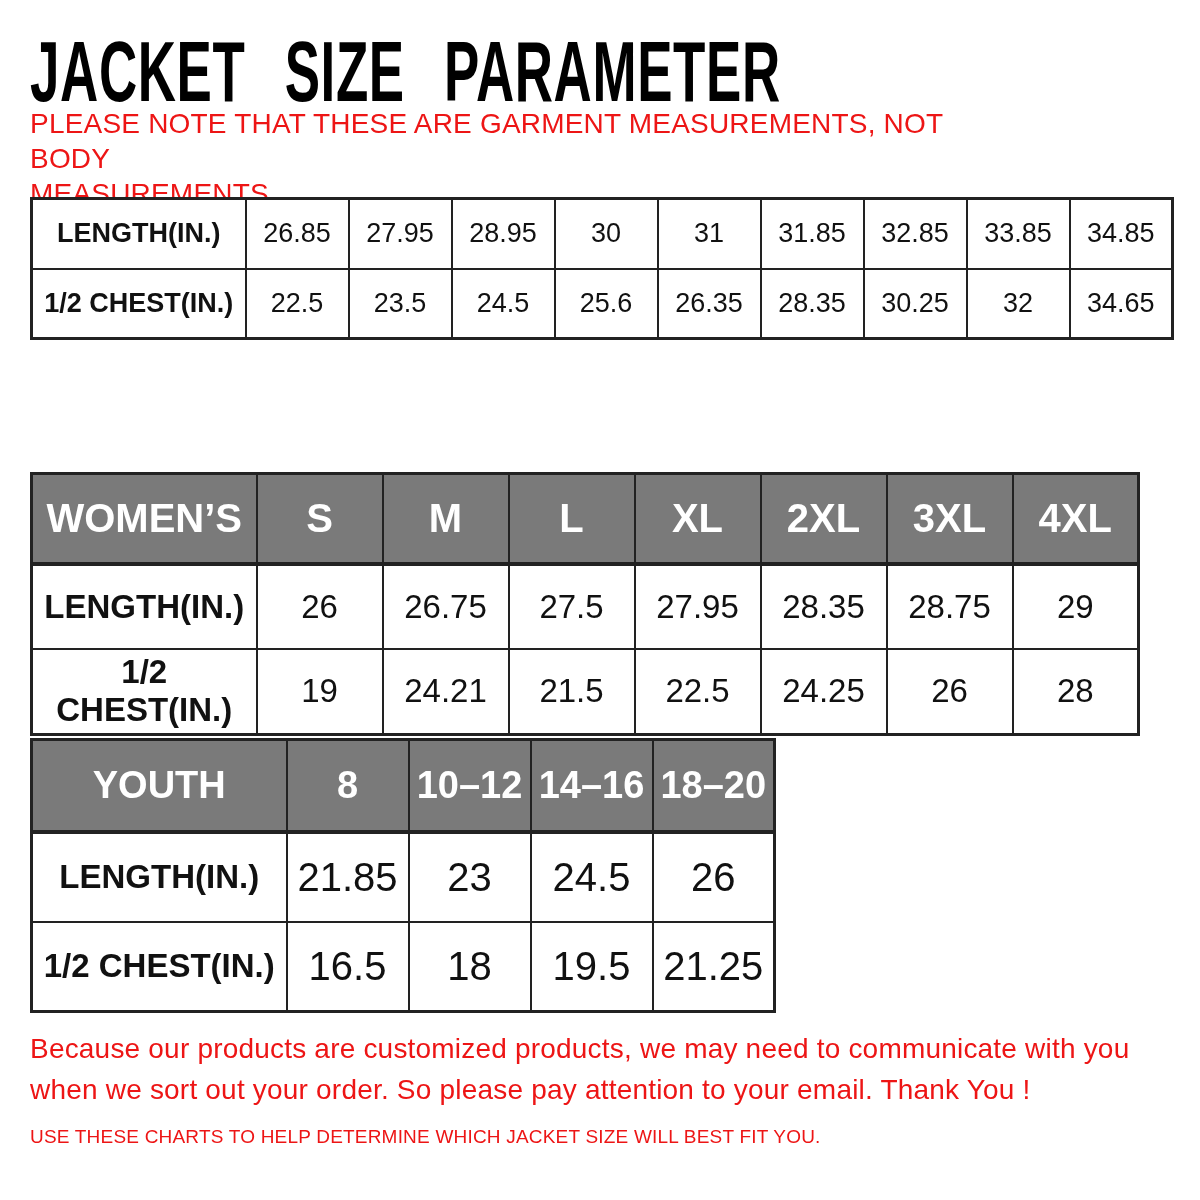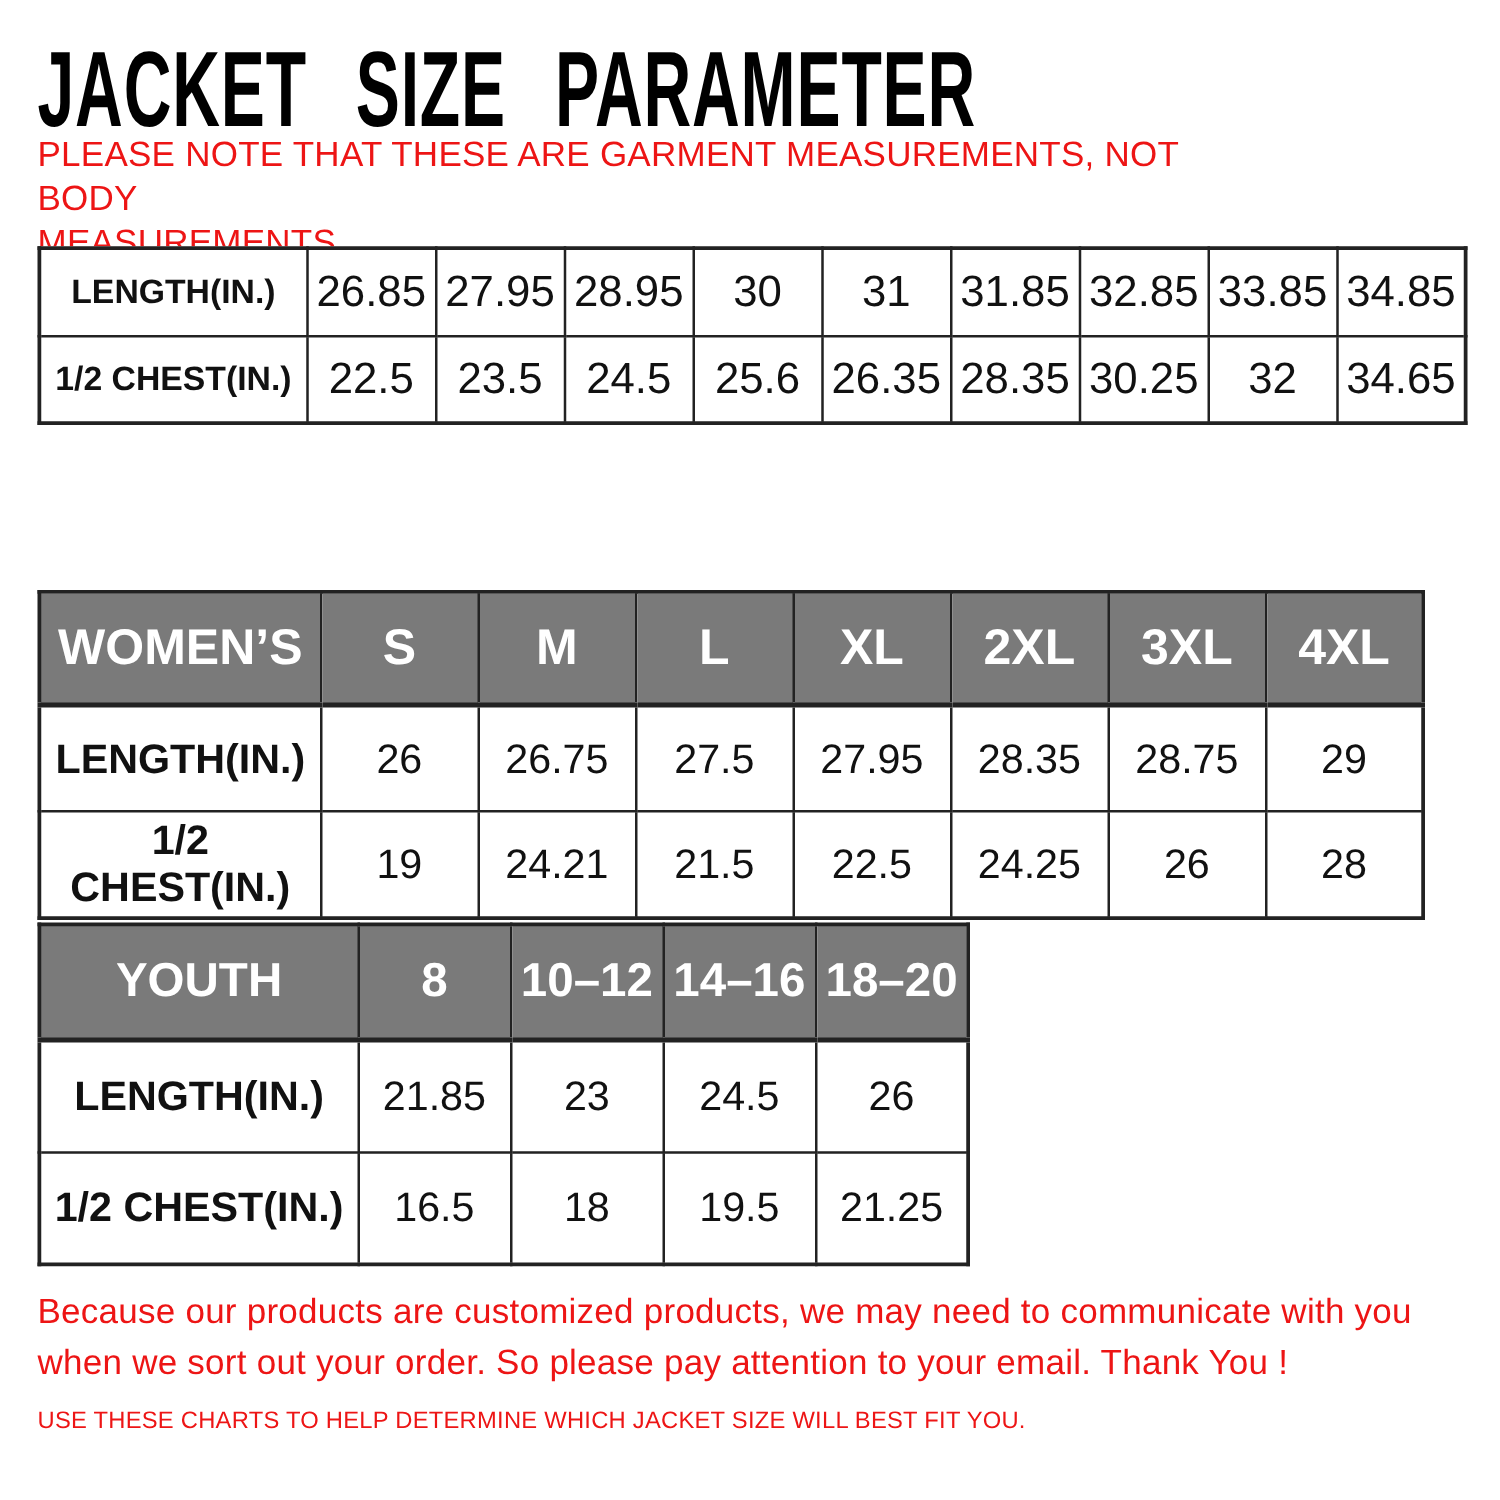--- a/index.html
+++ b/index.html
@@ -43,37 +43,37 @@
     background:var(--header-bg);color:#ffffff;font-weight:700;
     border-bottom:4px solid var(--border);
   }
   table.tbl td.lbl{font-weight:600;}
   
   table.men{left:30px;top:197px;width:1142px;}
   table.men tr.head{height:76px;}
   table.men tr.r1{height:70px;}
   table.men tr.r2{height:70px;}
   table.men tr.head th{font-size:30px;}
-  table.men td{font-size:35px;}
+  table.men td{font-size:27px;}
   table.men td.lbl{font-size:27px;}
   
   table.women{left:30px;top:472px;width:1108px;}
   table.women tr.head{height:90px;}
   table.women tr.r1{height:85px;}
   table.women tr.r2{height:86px;}
   table.women tr.head th{font-size:40px;}
   table.women td{font-size:33px;}
   table.women td.lbl{font-size:33px;}
   
   table.youth{left:30px;top:738px;width:744px;border-radius:26px;}
   table.youth tr.head{height:92px;}
   table.youth tr.r1{height:90px;}
   table.youth tr.r2{height:90px;}
   table.youth tr.head th{font-size:38px;}
-  table.youth td{font-size:33px;}
+  table.youth td{font-size:40px;}
   table.youth td.lbl{font-size:33px;}
   
   .footer-para{
     position:absolute;left:30px;top:1028px;width:1150px;
     color:var(--red);font-size:28px;line-height:41px;letter-spacing:0.2px;
   }
   .footer-final{
     position:absolute;left:30px;top:1126px;width:1150px;
     color:var(--red);font-size:19px;letter-spacing:0.2px;
   }

